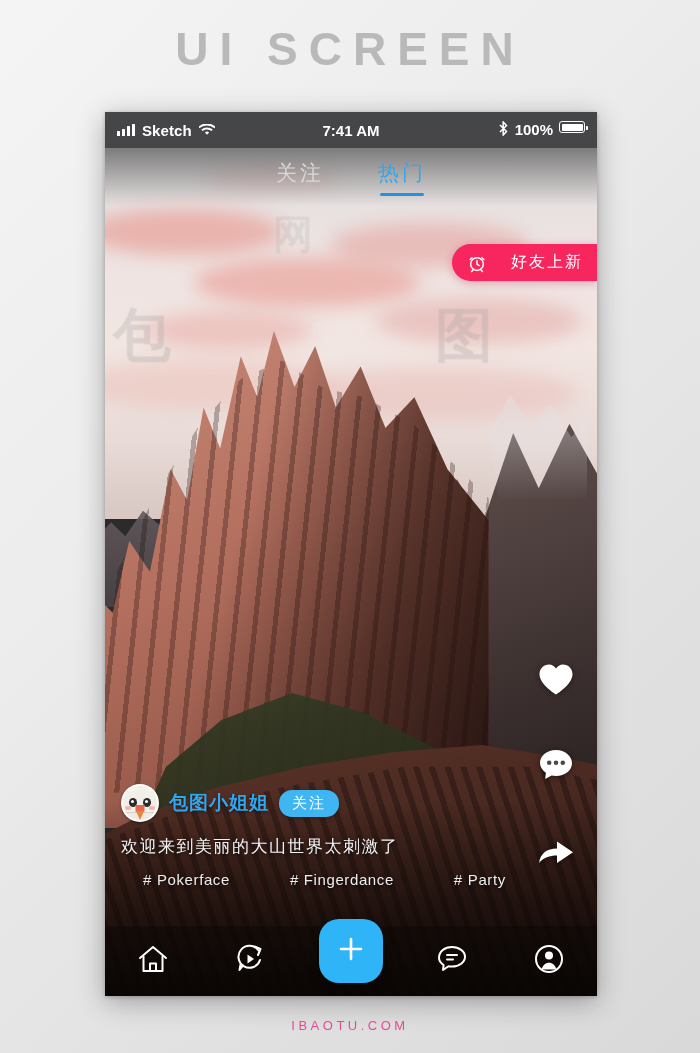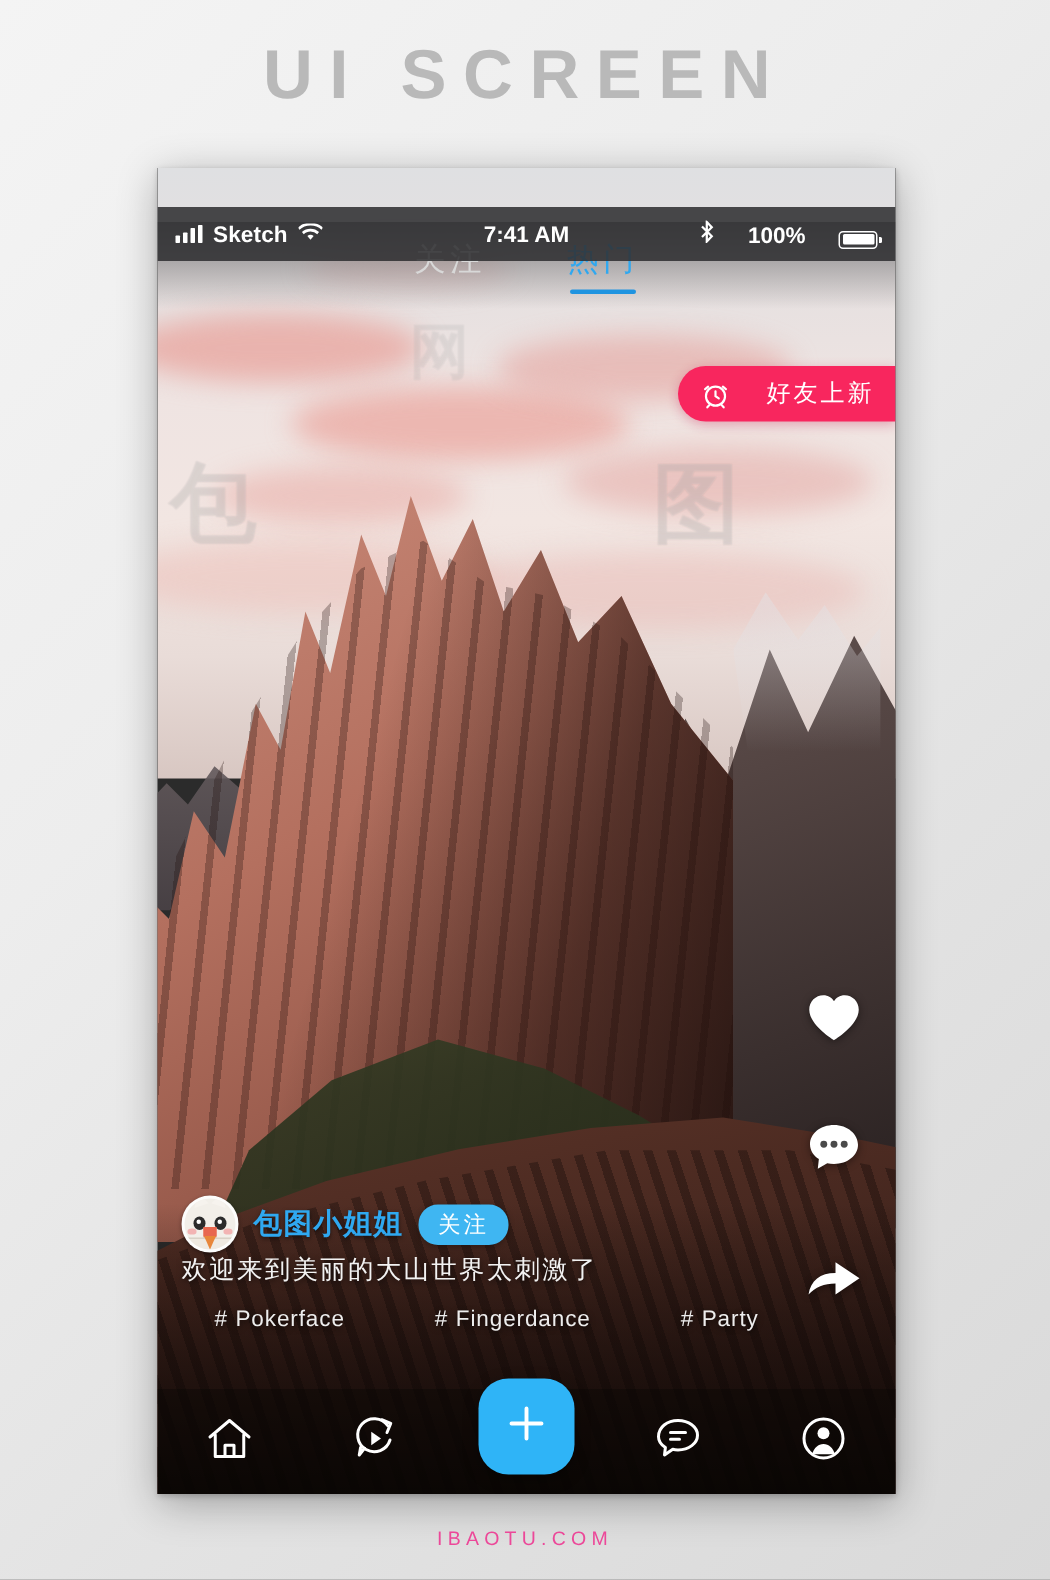--- a/index.html
+++ b/index.html
@@ -149,29 +149,29 @@
   }
   .wm-a { left:8px;   top:185px; font-size:58px; }
   .wm-b { left:330px; top:185px; font-size:58px; }
   .wm-c { left:168px; top:95px;  font-size:40px; opacity:.75; }
 
   
   .statusbar {
     position:absolute; left:0; top:0; width:100%; height:36px;
     background:rgba(48,48,50,.88);
     display:flex; align-items:center; color:#fff;
-    padding:0 12px; font-size:15px; font-weight:700; z-index:6;margin-top:26px;
+    padding:0 12px; font-size:15px; font-weight:700; z-index:6;
   }
   .sb-left { display:flex; align-items:center; gap:7px; }
   .sb-carrier { font-size:15px; font-weight:700; letter-spacing:.1px; }
   .sb-center {
     position:absolute; left:0; width:100%; text-align:center;
     font-size:15px; font-weight:700; pointer-events:none;
   }
-  .sb-right { margin-left:auto; display:flex; align-items:flex-end; gap:22px; z-index:2; }
+  .sb-right { margin-left:auto; display:flex; align-items:flex-start; gap:6px; z-index:2; }
   .sb-batt-text { font-size:15px; font-weight:700; }
   .bars { display:flex; align-items:flex-end; gap:2px; height:12px; }
   .bars i { width:3px; background:#fff; border-radius:.5px; display:block; }
   .bars i:nth-child(1){height:5px;} .bars i:nth-child(2){height:7.5px;}
   .bars i:nth-child(3){height:10px;} .bars i:nth-child(4){height:12px;}
   .battery {
     width:26px; height:12px; border:1.5px solid #fff; border-radius:3px;
     position:relative; padding:1.5px;
   }
   .battery::after{
@@ -253,21 +253,21 @@
   .username {
     font-size:19px; font-weight:700; color:#2fa8f0; letter-spacing:1px;
     text-shadow:0 1px 3px rgba(0,0,0,.55);
   }
   .follow-btn {
     background:#3fb6f2; color:#fff; font-size:15px; letter-spacing:2px;
     padding:4px 13px; border-radius:13px; cursor:pointer;
     box-shadow:0 1px 4px rgba(0,0,0,.3);
   }
   .desc {
-    font-size:17px; color:#f2f2f2; letter-spacing:1.5px;
+    margin-top:13px; font-size:17px; color:#f2f2f2; letter-spacing:1.5px;
     text-shadow:0 1px 4px rgba(0,0,0,.7);
   }
   .tags { margin-top:13px; display:flex; gap:38px; }
   .tag {
     font-size:15px; color:#ededed; letter-spacing:.6px;
     text-shadow:0 1px 4px rgba(0,0,0,.7); cursor:pointer;margin-left:22px;
   }
   .tag b { font-weight:400; margin-right:5px; }
 
   

